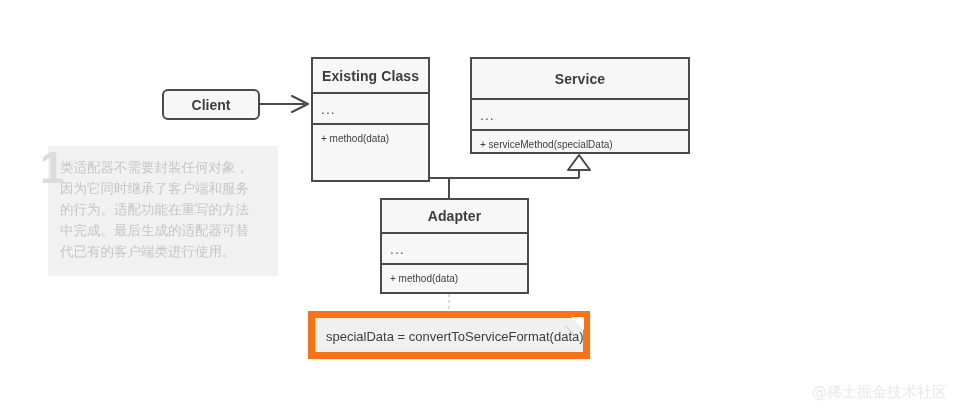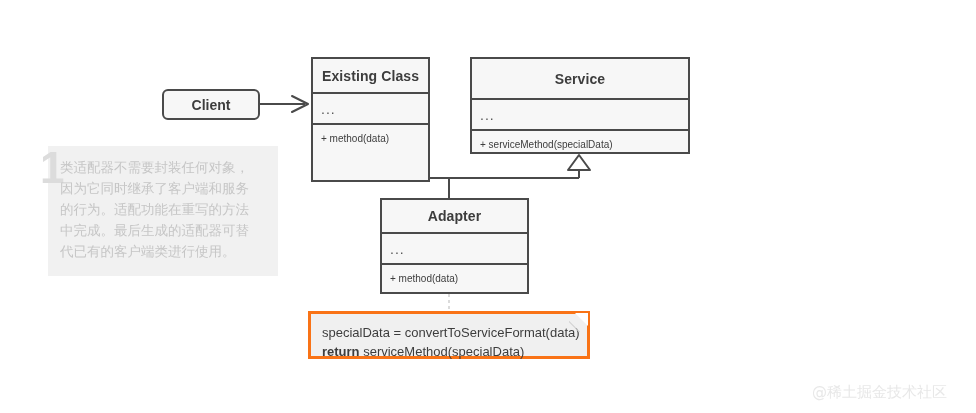--- a/index.html
+++ b/index.html
@@ -97,21 +97,21 @@
     line-height: 21px;
     color: #c6c6c6;
     font-family: Liberation Mono, monospace;
     width: 200px;
   }
 
   
   .code-note {
     position: absolute;
     background: #f0f0f0;
-    border: 3px solid #f97316;
+    border: 7px solid #f97316;
     box-sizing: border-box;
     padding: 9px 10px 9px 11px;
     font-size: 13px;
     line-height: 19px;
     color: #3d3d3d;
     font-family: "Liberation Sans", "DejaVu Sans", sans-serif;
   }
   .code-note .fold {
     position: absolute;
     top: -1px;
@@ -208,18 +208,17 @@
   <div class="uml-box" style="left:380px; top:198px; width:149px; height:96px;">
     <div class="uml-row uml-title" style="height:32px;">Adapter</div>
     <div class="uml-row uml-sep uml-member uml-dots" style="height:31px;">...</div>
     <div class="uml-row uml-sep uml-member" style="height:29px;">+ method(data)</div>
   </div>
 
   <div class="code-note" style="left:308px; top:311px; width:282px; height:48px;">
     <div class="fold"></div>
     <div class="fold-edge"></div>
     <div class="code-line">specialData = convertToServiceFormat(data)</div>
-    <div class="code-line"><span class="kw">return</span><span> serviceMethod(specialData)</span></div>
   </div>
 
   <div class="watermark" style="left:812px; top:383px;">@稀土掘金技术社区</div>
 
 </div>
 
 </body></html>

